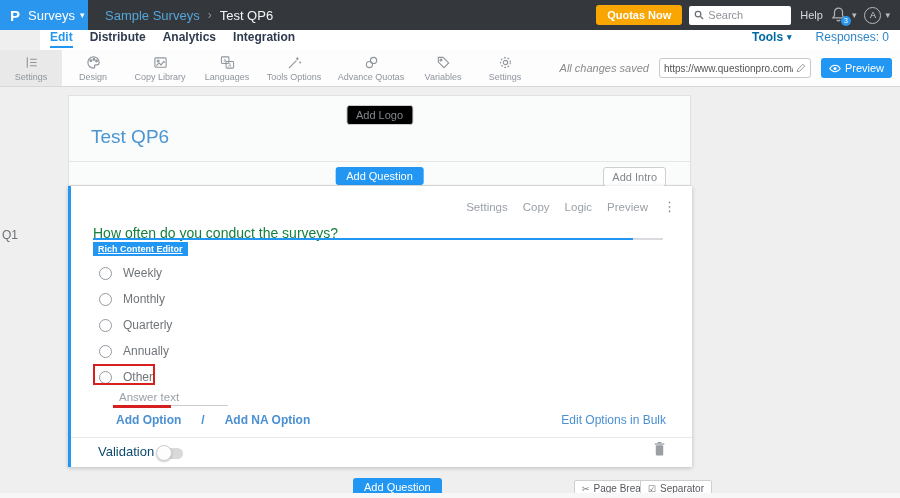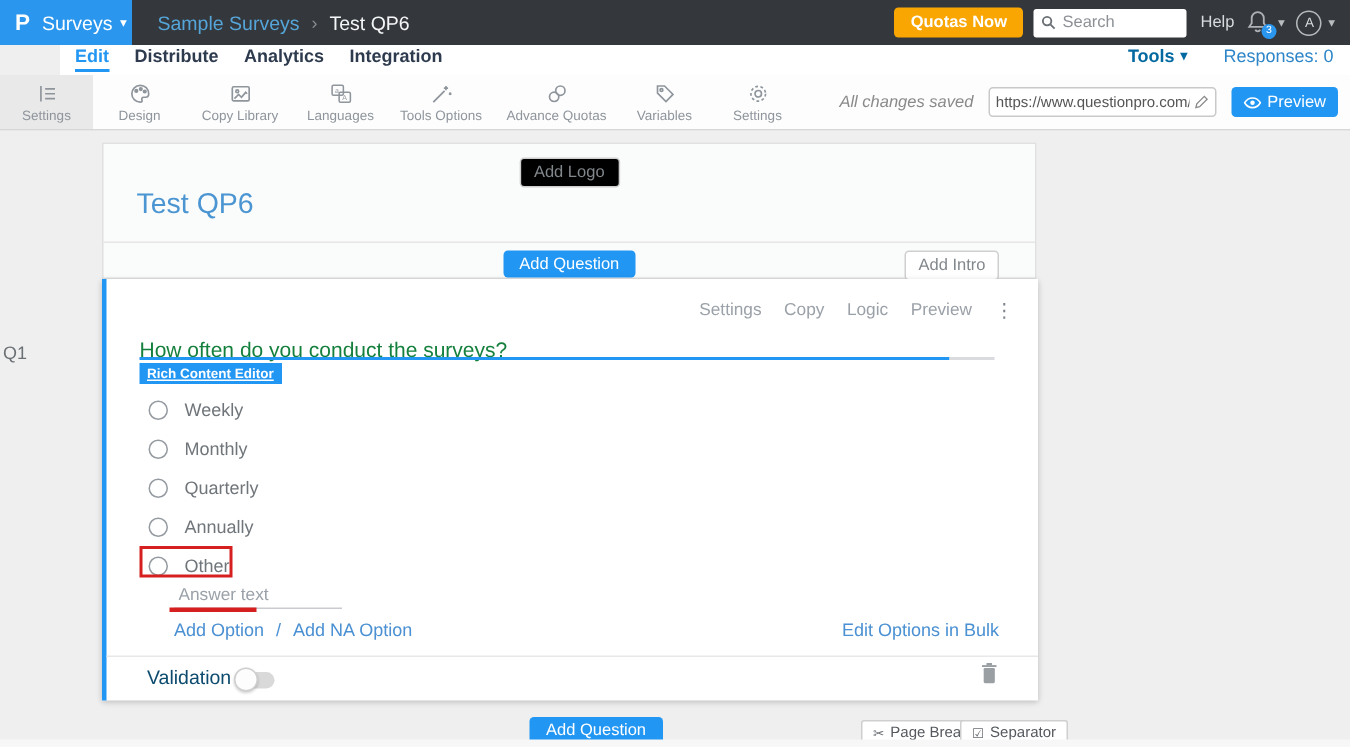--- a/index.html
+++ b/index.html
@@ -71,21 +71,21 @@
   .q-underline-gray { position:absolute; left:562px; top:52px; width:30px; border-bottom:2px solid #d9dbde; }
   .rce-badge { position:absolute; left:22px; top:56px; background:#2196f3; color:#fff; font-size:9px; font-weight:bold; padding:2px 5px;text-decoration:underline; }
   .options { position:absolute; left:0; top:74px; right:0; }
   .opt-row { position:relative; height:26px; display:flex; align-items:center; padding-left:28px; cursor:pointer; }
   .radio { width:13px; height:13px; border:1.5px solid #949aa0; border-radius:50%; background:#fff; flex:0 0 auto; }
   .opt-label { margin-left:11px; font-size:12px; color:#70757a; }
   .annotation-box { position:absolute; left:22px; top:178px; width:62px; height:21px; border:2px solid #d62020; pointer-events:none; }
   .answer-input { position:absolute; left:45px; top:202px; width:112px; height:18px; border:none; border-bottom:1px solid #c9cbce; outline:none; font-size:11.5px; color:#444; padding:0 3px; background:transparent; font-family:"Liberation Sans",sans-serif; }
   .answer-input::placeholder { color:#9aa1a8; }
   .annotation-line { position:absolute; left:42px; top:219px; width:58px; height:3px; background:#d62020; pointer-events:none; }
-  .opt-links { position:absolute; left:45px; top:227px; font-size:12px; color:#4a90d2; display:flex; gap:8px; }
+  .opt-links { position:absolute; left:45px; top:227px; font-size:12px; color:#4a90d2; display:flex; gap:20px;font-weight:bold; }
   .opt-links span { cursor:pointer; }
   .edit-bulk { position:absolute; right:26px; top:227px; font-size:12px; color:#4a90d2; cursor:pointer; }
   .q-divider { position:absolute; left:0; right:0; top:251px; border-top:1px solid #e8e8e8; }
   .validation-label { position:absolute; left:27px; top:258px; font-size:13px; color:#0c4a6e; }
   .toggle { position:absolute; left:88px; top:262px; width:24px; height:11px; background:#d9d9d9; border-radius:6px; cursor:pointer; }
   .toggle-knob { position:absolute; left:-3px; top:-3px; width:16px; height:16px; background:#fdfdfd; border:1px solid #cfcfcf; border-radius:50%; box-shadow:0 1px 2px rgba(0,0,0,.2); }
   .trash-btn { position:absolute; right:26px; top:255px; cursor:pointer; }
 
   
   .footer-addq { position:absolute; left:353px; top:478px; }

